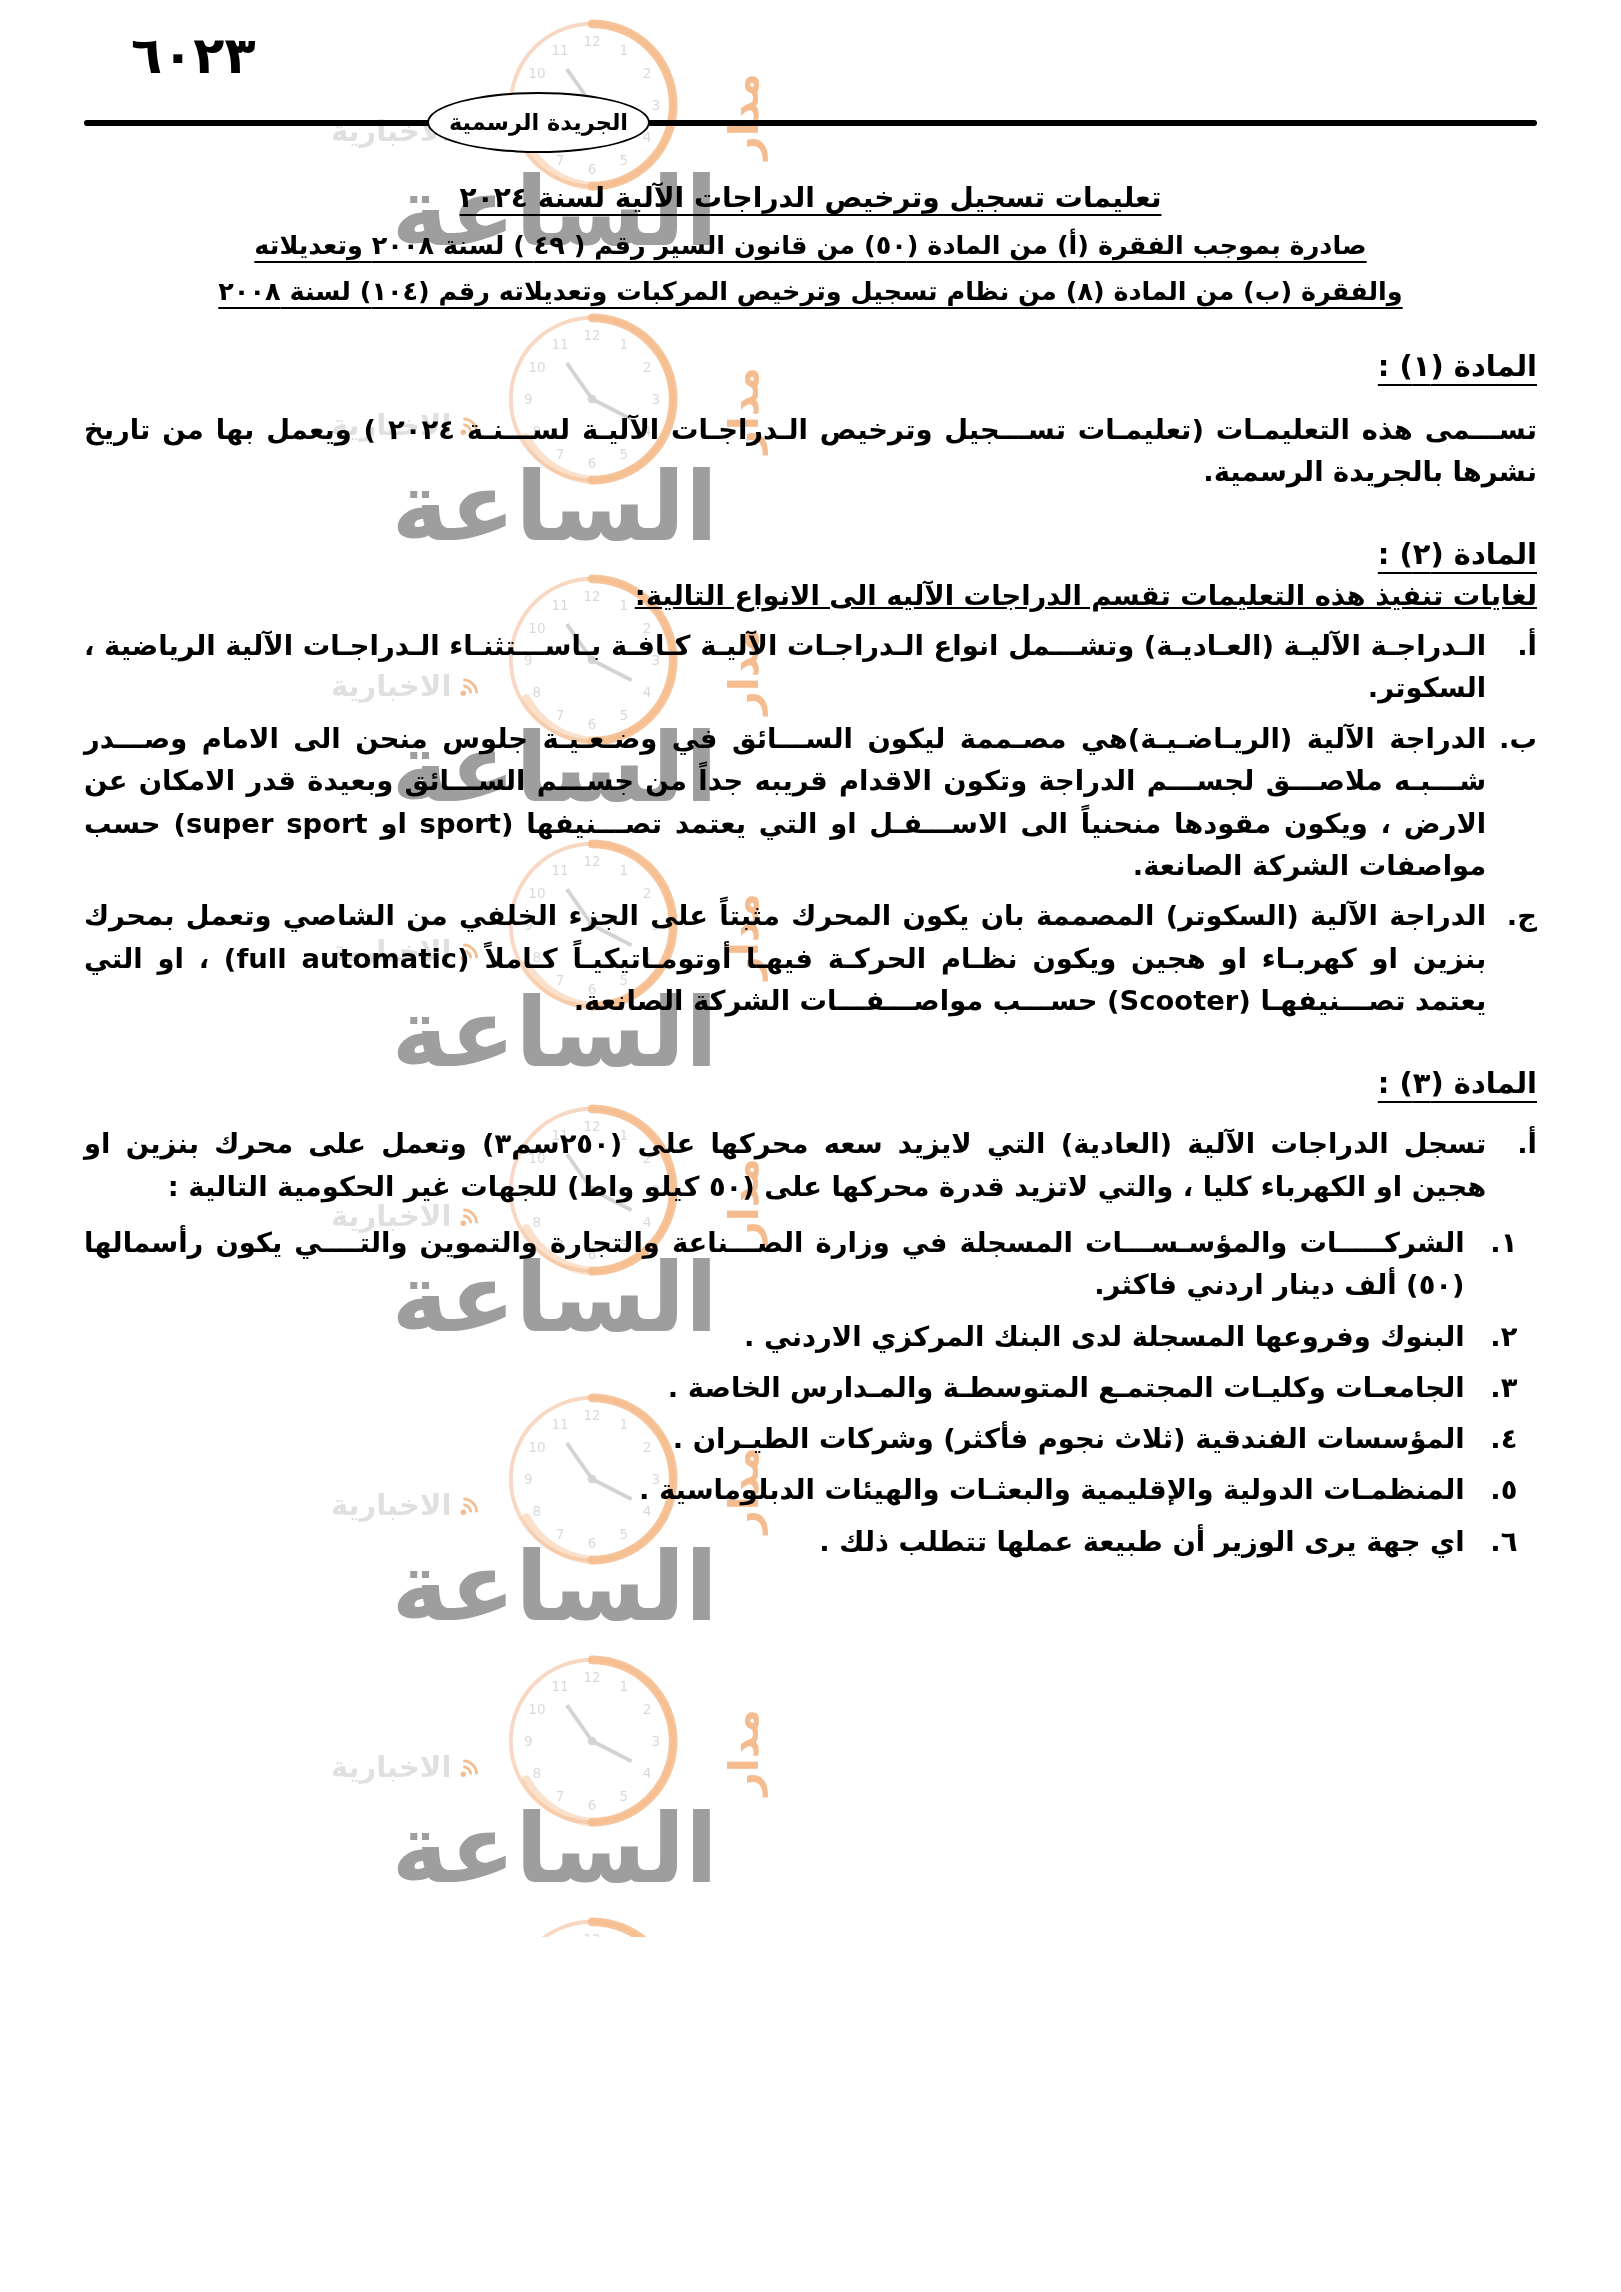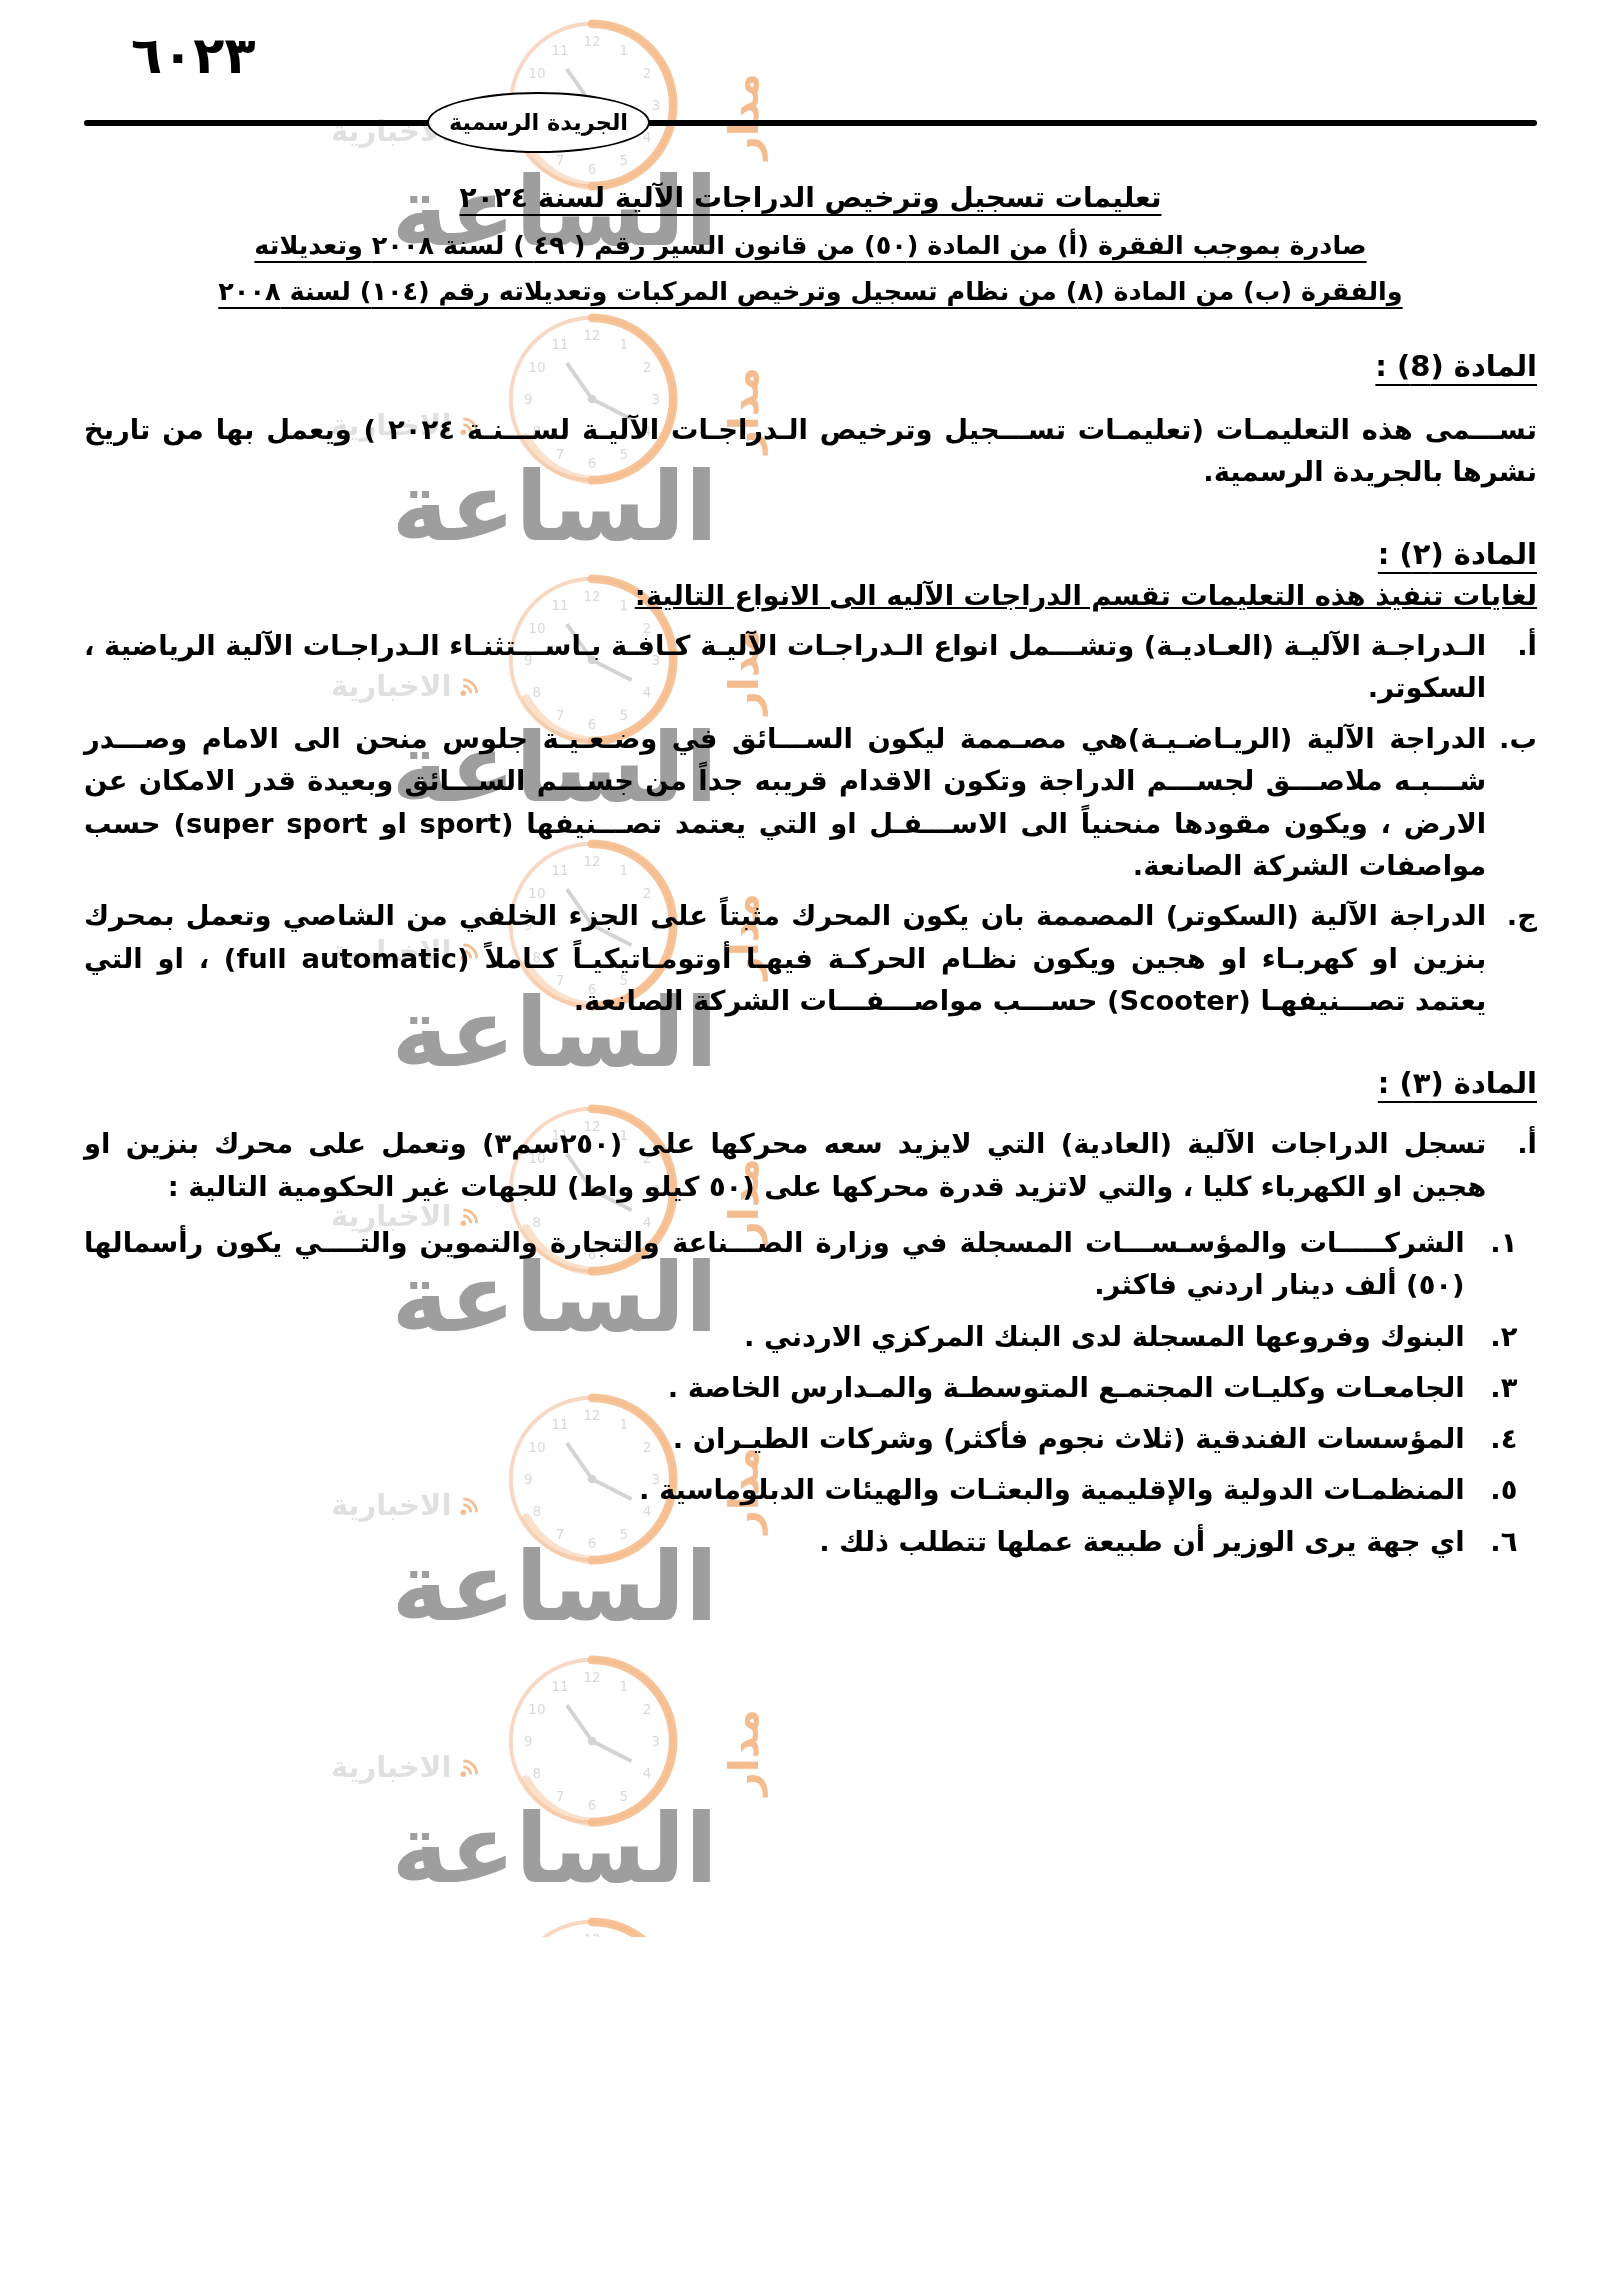--- a/index.html
+++ b/index.html
@@ -412,21 +412,21 @@
       <div class="rule"></div>
       <div class="oval">
         <span>الجريدة الرسمية</span>
       </div>
     </div>
 
     <h1 class="doc-title">تعليمات تسجيل وترخيص الدراجات الآلية لسنة ٢٠٢٤</h1>
     <div class="doc-sub">صادرة بموجب الفقرة (أ) من المادة (٥٠) من قانون السير رقم ( ٤٩ ) لسنة ٢٠٠٨ وتعديلاته</div>
     <div class="doc-sub">والفقرة (ب) من المادة (٨) من نظام تسجيل وترخيص المركبات وتعديلاته رقم (١٠٤) لسنة ٢٠٠٨</div>
 
-    <h2 class="art-heading">المادة (8) :</h2>
+    <h2 class="art-heading">المادة (١) :</h2>
     <p class="para">تســـمى هذه التعليمـات (تعليمـات تســـجيل وترخيص الـدراجـات الآليـة لســـنـة ٢٠٢٤ ) ويعمل بها من تاريخ نشرها بالجريدة الرسمية.</p>
 
     <h2 class="art-heading">المادة (٢) :</h2>
     <p class="para intro">لغايات تنفيذ هذه التعليمات تقسم الدراجات الآليه الى الانواع التالية:</p>
 
     <div class="item">
       <span class="marker">أ.</span>
       <span class="item-text">الـدراجـة الآليـة (العـاديـة) وتشـــمل انواع الـدراجـات الآليـة كـافـة بـاســـتثنـاء الـدراجـات الآلية الرياضية ، السكوتر.</span>
     </div>
     <div class="item">

